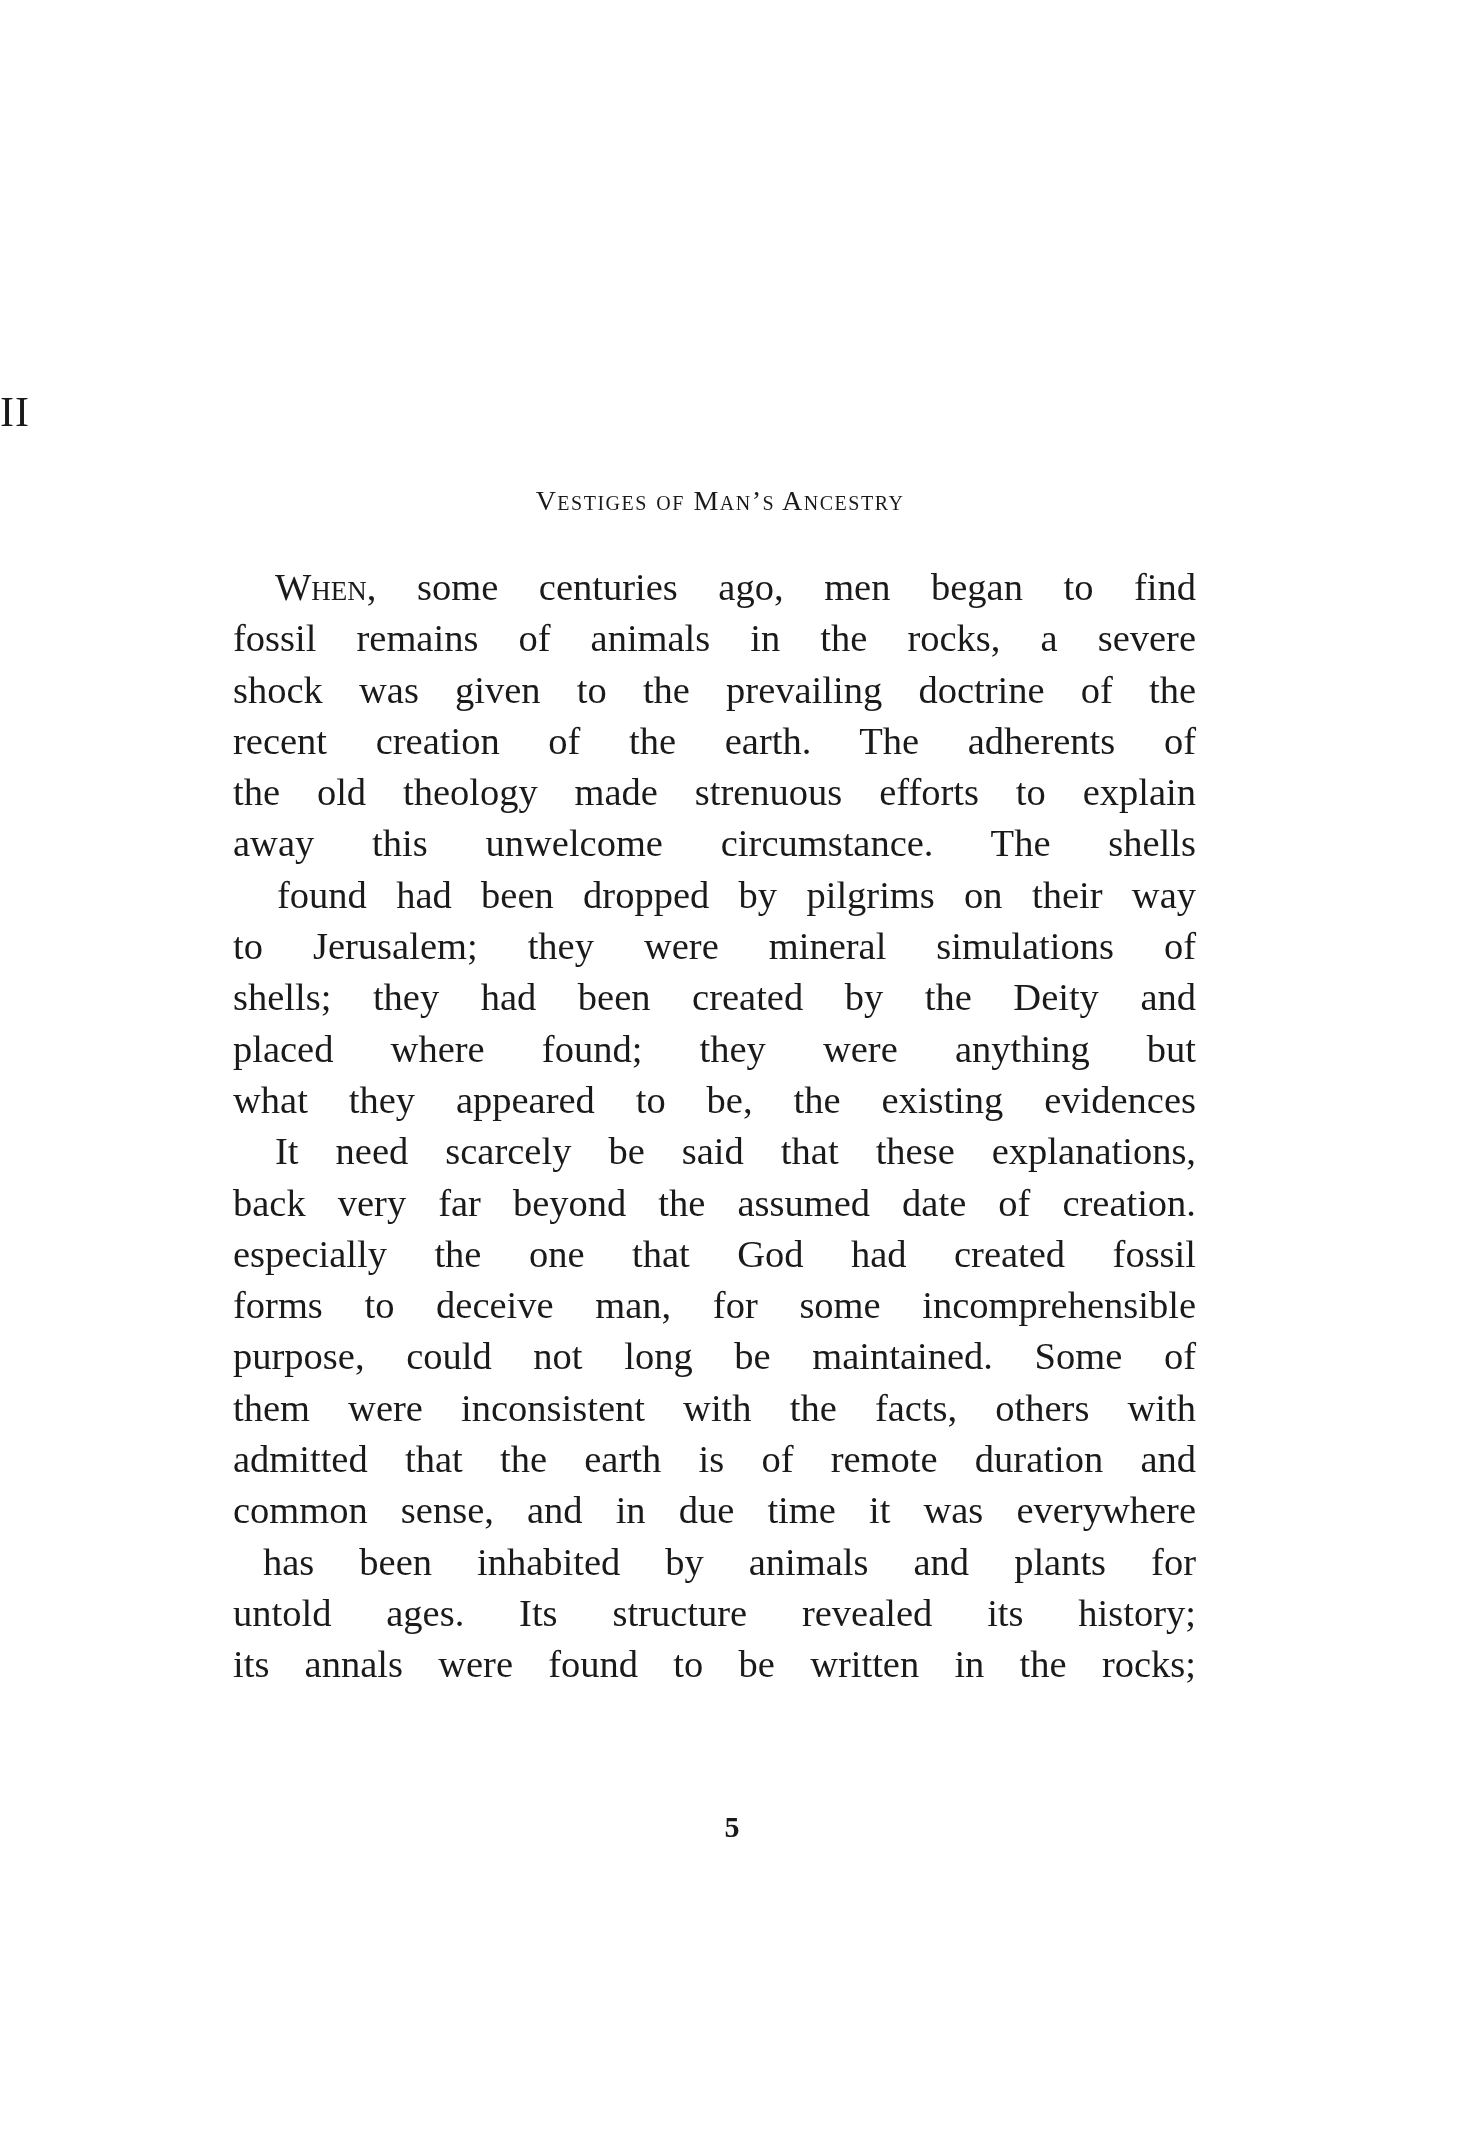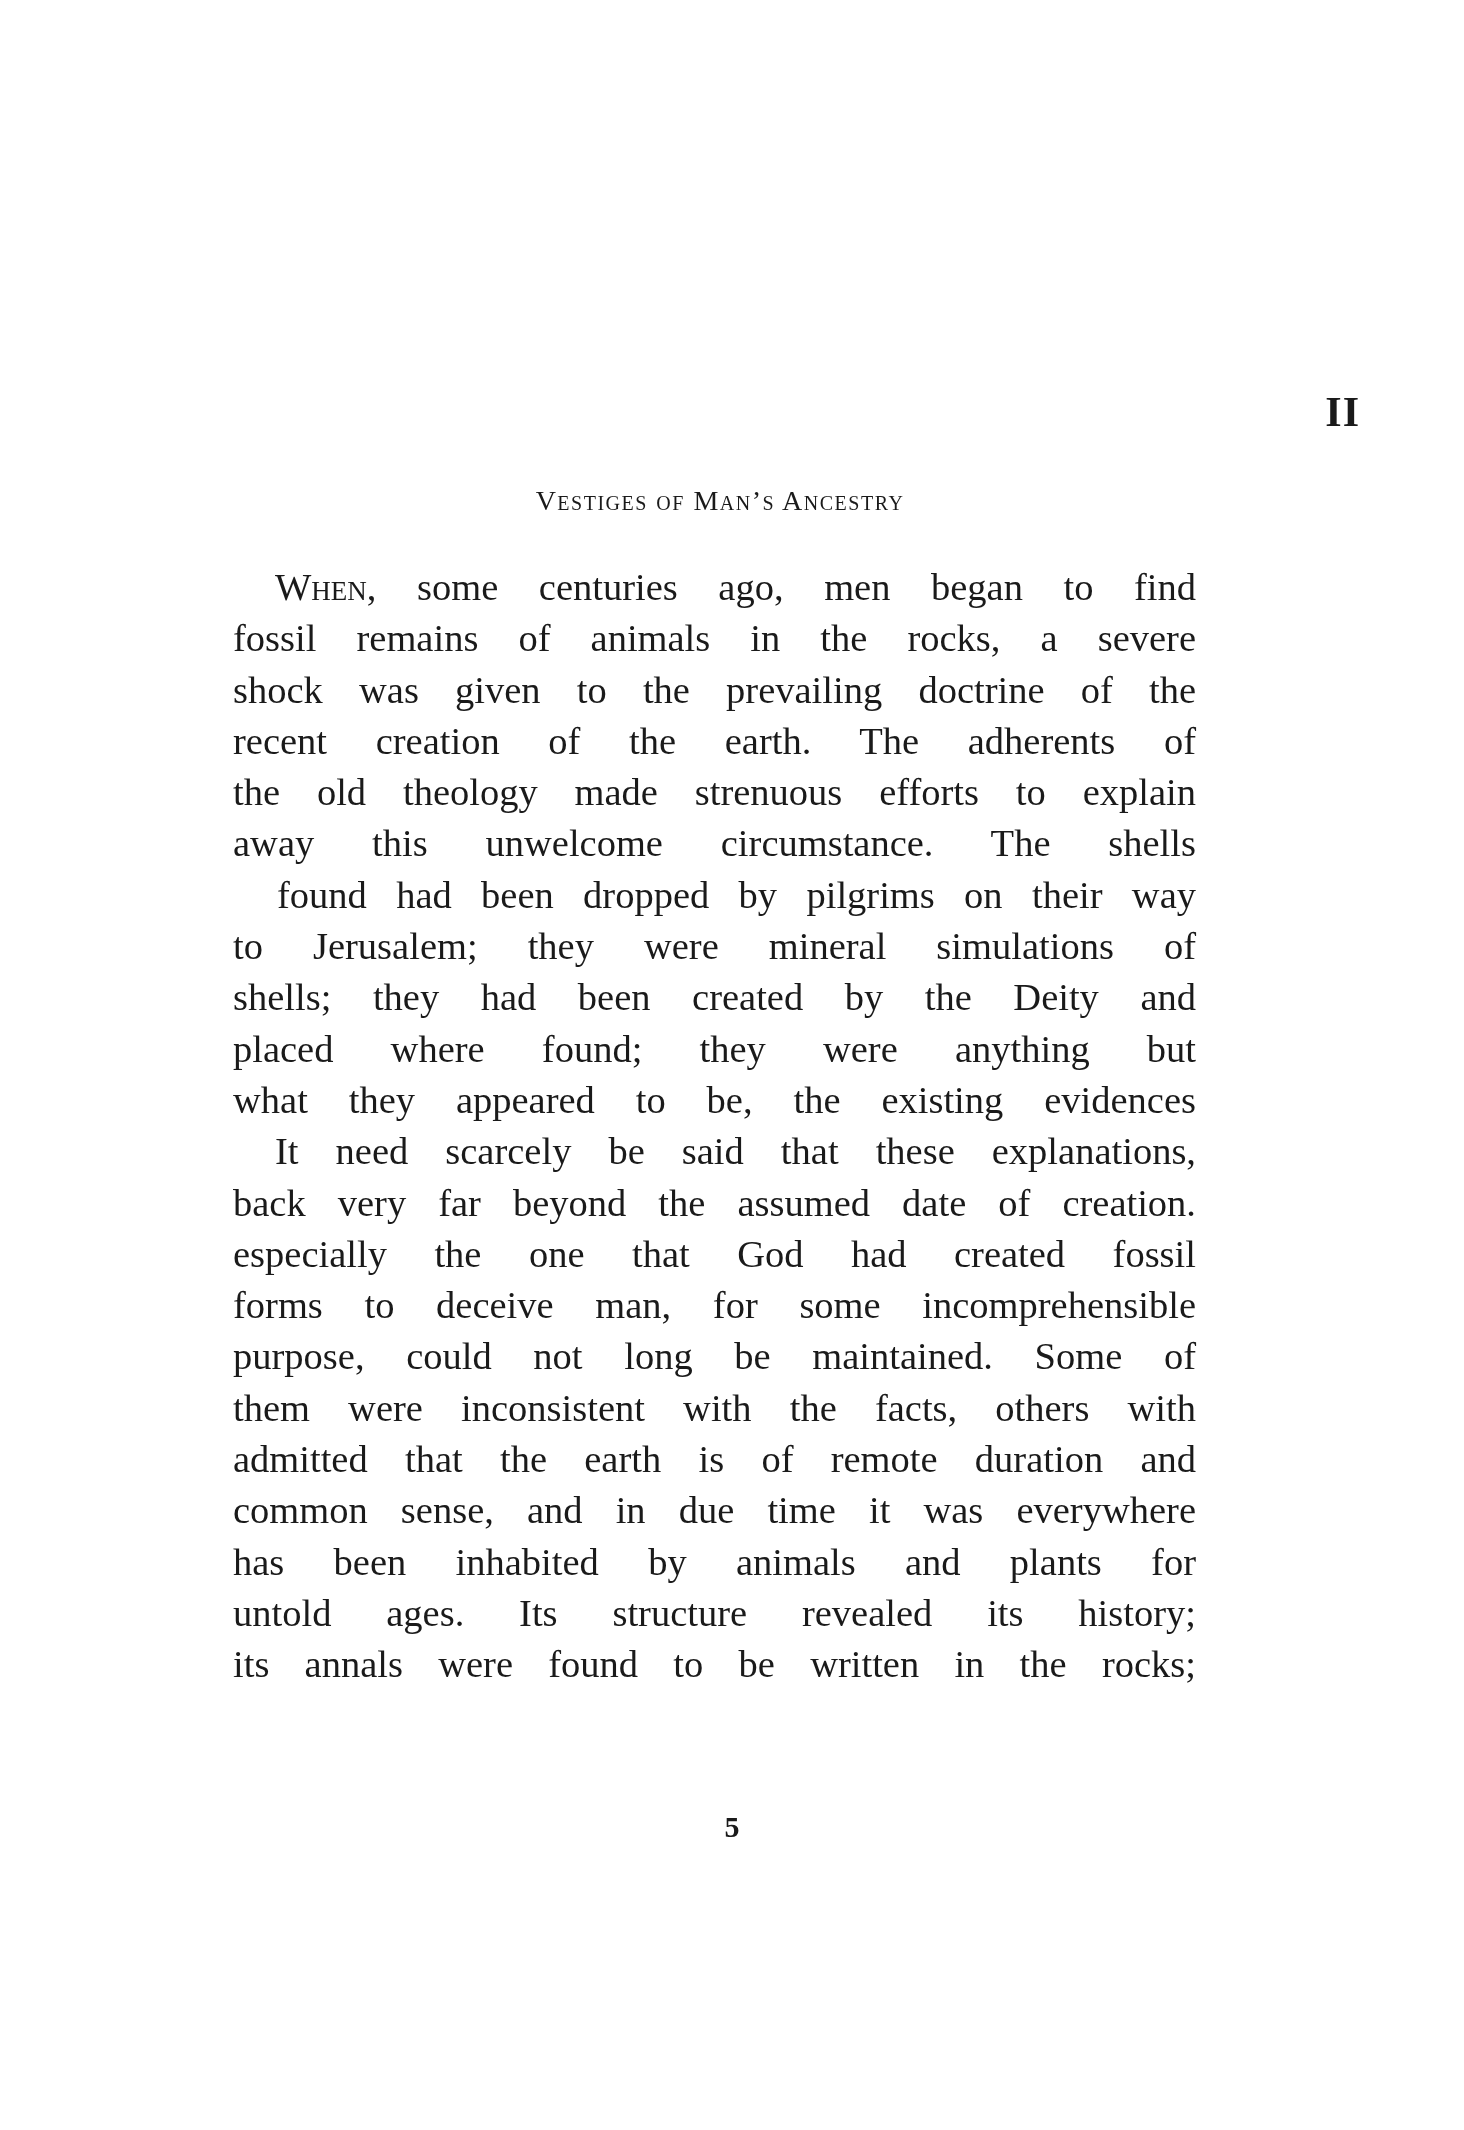--- a/index.html
+++ b/index.html
@@ -1,17 +1,17 @@
 <!DOCTYPE html>
 <html><head>
 <meta charset="utf-8">
 <style>
   html, body { margin:0; padding:0; background:#ffffff; }
   body { width:1464px; height:2130px; position:relative; overflow:hidden; font-family:"Liberation Serif","DejaVu Serif",serif; color:#1a1a1a; }
-  .chapter-num { position:absolute; top:388px; left:0; width:1360px; text-align:right; font-size:42px; font-weight:bold; letter-spacing:1px; }
+  .chapter-num { position:absolute; top:388px; left:0; width:1360px; text-align:left; font-size:42px; font-weight:normal; letter-spacing:1px; }
   .chapter-title { position:absolute; top:485px; left:0; width:1440px; text-align:center; font-size:28px; letter-spacing:1.5px; font-variant:small-caps; }
   .body-text { position:absolute; top:562px; left:233px; width:963px; font-size:38.5px; line-height:51.3px; }
   .line { display:block; text-align:justify; text-align-last:justify; white-space:nowrap; height:51.3px; }
   .indent { padding-left:42px; }
   .sc { font-variant:small-caps; }
   .page-num { position:absolute; top:1810px; left:0; width:1464px; text-align:center; font-size:30px; font-weight:bold; }
 </style>
 </head>
 <body>
 
@@ -31,18 +31,18 @@
   <div class="line" style="white-space: nowrap;">placed where found; they were anything but</div>
   <div class="line" style="white-space: nowrap;">what they appeared to be, the existing evidences</div>
   <div class="line indent" style="white-space: nowrap;">It need scarcely be said that these explanations,</div>
   <div class="line" style="white-space: nowrap;">back very far beyond the assumed date of creation.</div>
   <div class="line" style="white-space: nowrap;">especially the one that God had created fossil</div>
   <div class="line" style="white-space: nowrap;">forms to deceive man, for some incomprehensible</div>
   <div class="line" style="white-space: nowrap;">purpose, could not long be maintained. Some of</div>
   <div class="line" style="white-space: nowrap;">them were inconsistent with the facts, others with</div>
   <div class="line" style="white-space: nowrap;">admitted that the earth is of remote duration and</div>
   <div class="line" style="white-space: nowrap;">common sense, and in due time it was everywhere</div>
-  <div class="line" style="white-space: nowrap;">has been inhabited by animals and plants for</div>
+  <div class="line" style="white-space: nowrap; margin-left: 30px;">has been inhabited by animals and plants for</div>
   <div class="line" style="white-space: nowrap;">untold ages. Its structure revealed its history;</div>
   <div class="line" style="white-space: nowrap;">its annals were found to be written in the rocks;</div>
 </div>
 
 <div class="page-num">5</div>
 
 </body></html>

